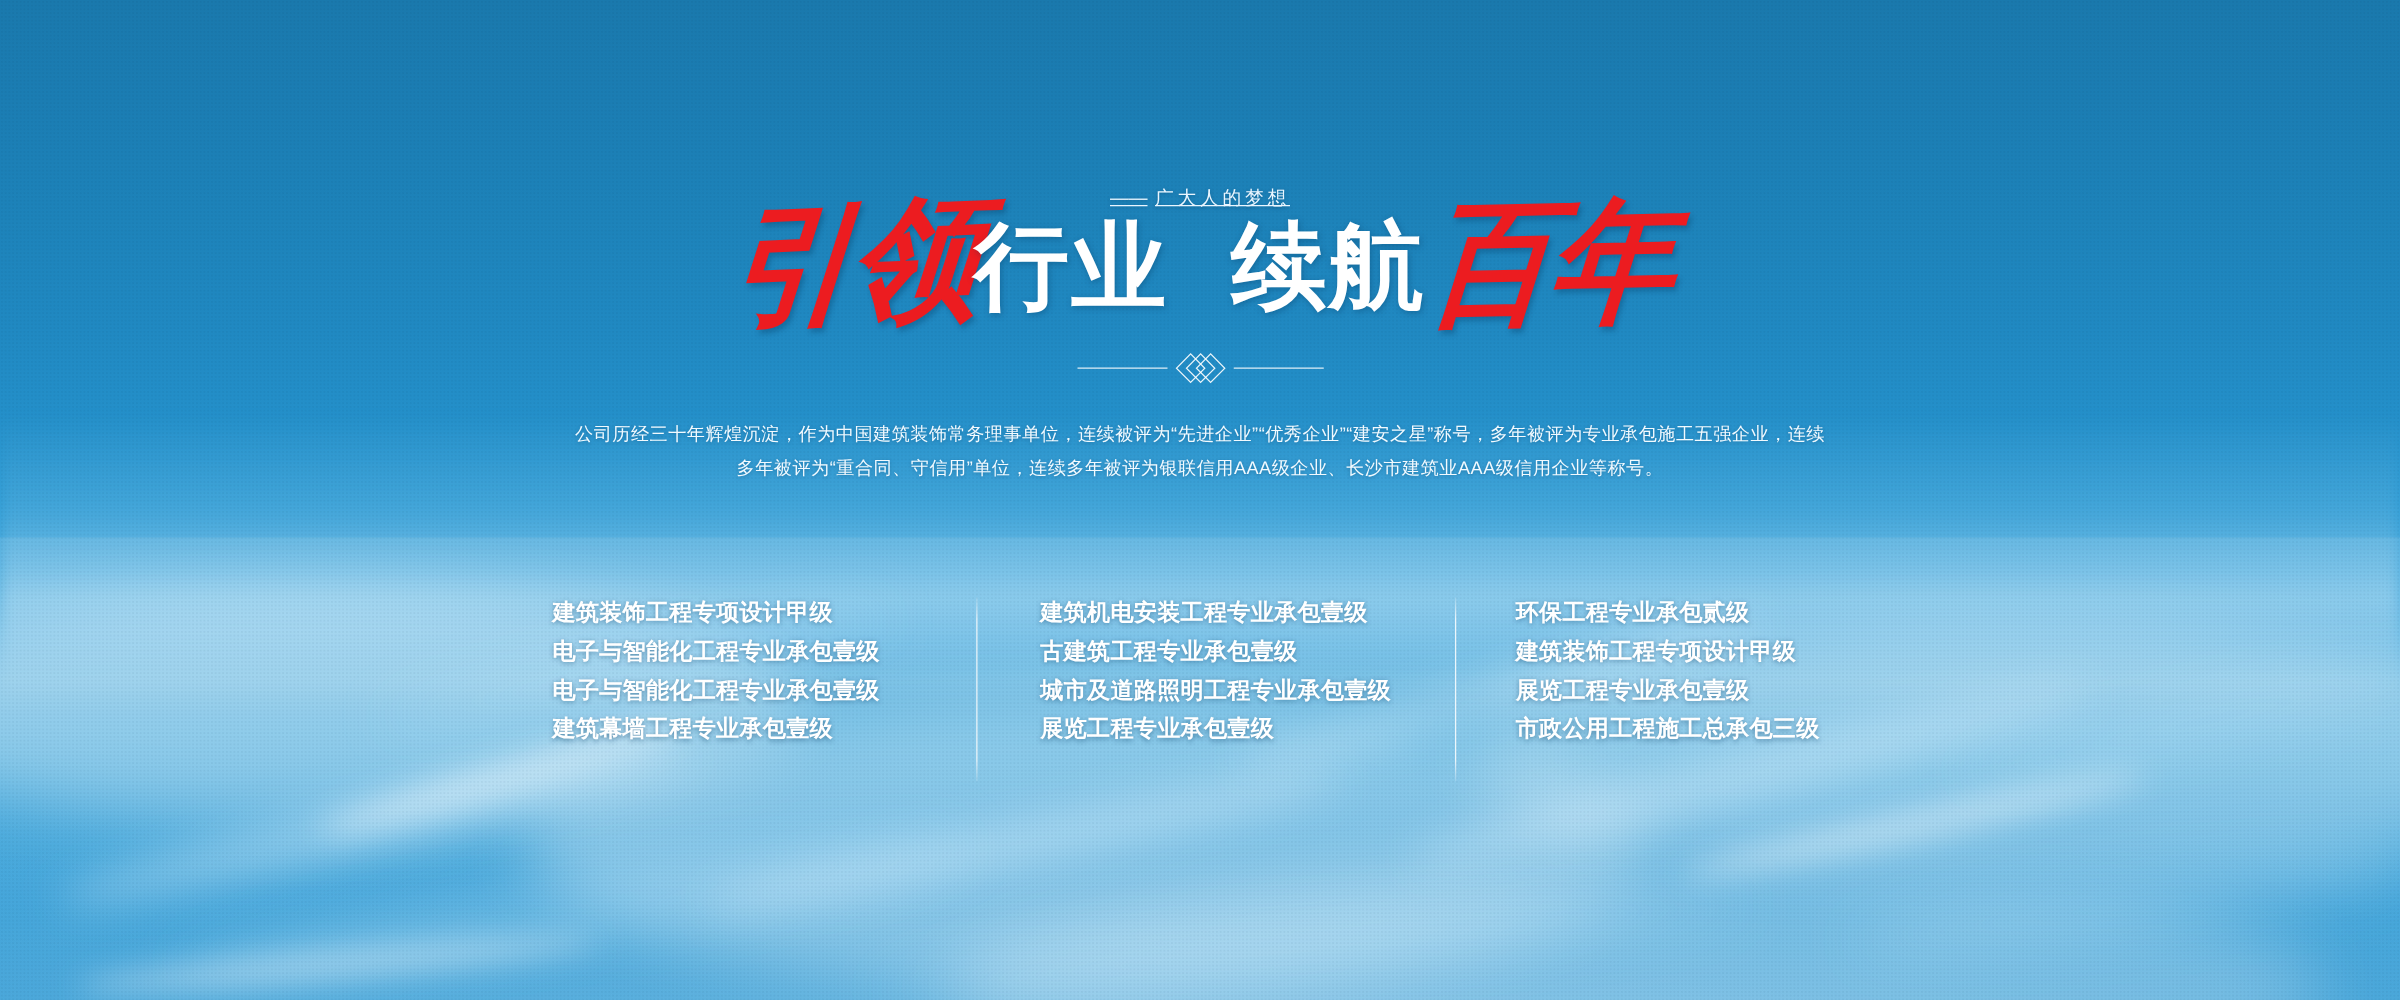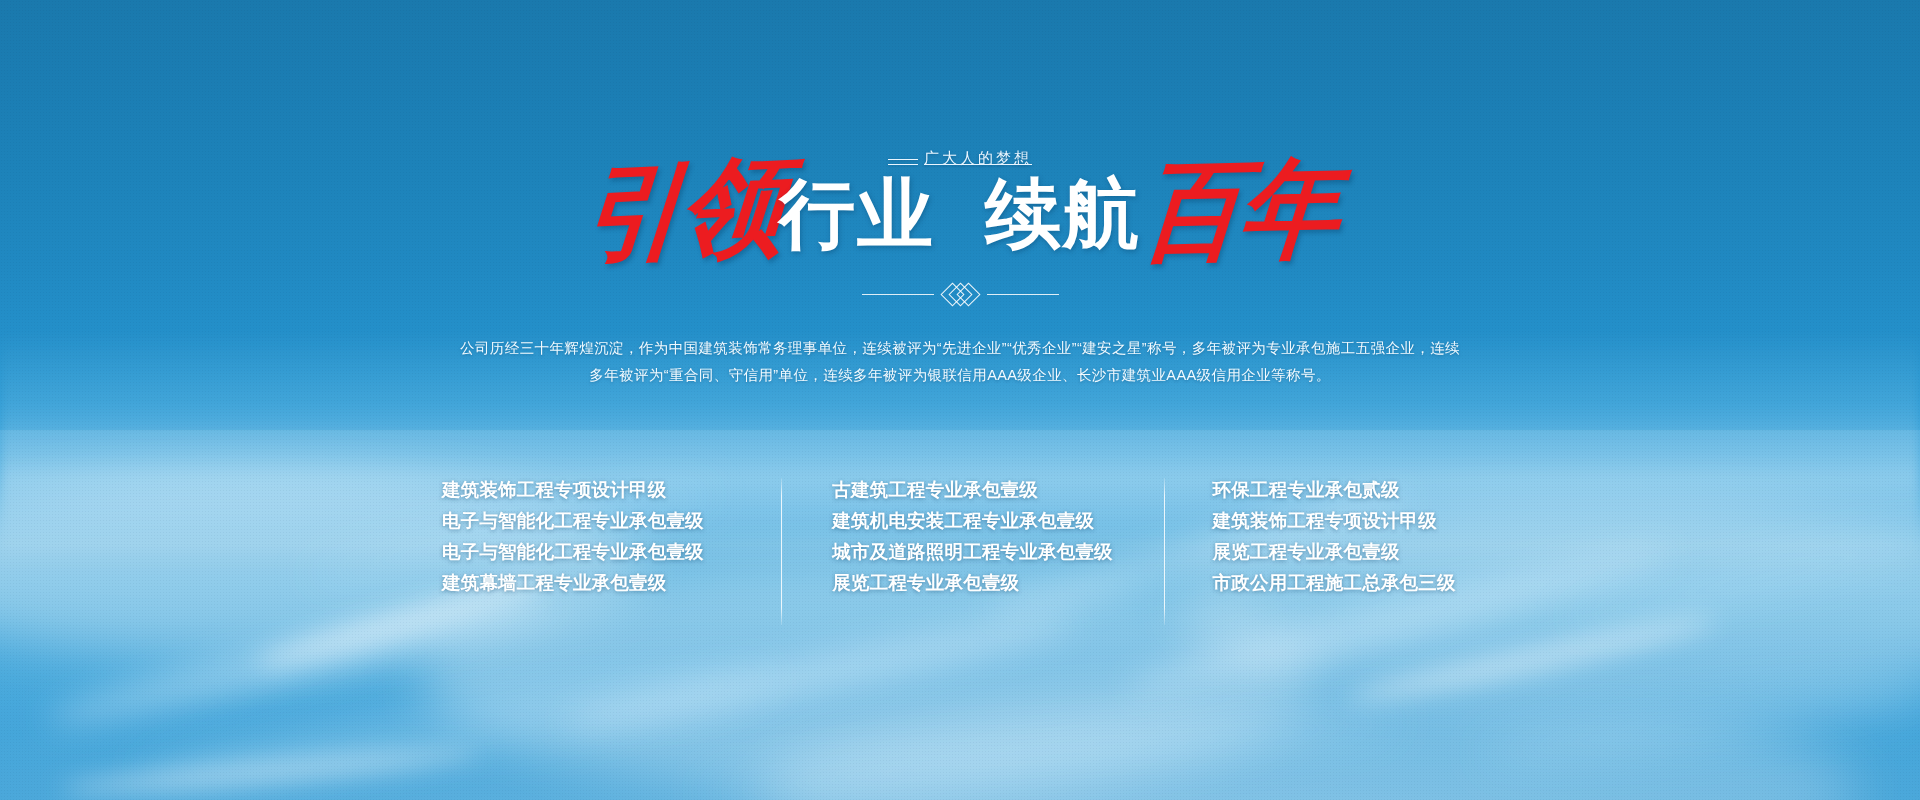--- a/index.html
+++ b/index.html
@@ -254,22 +254,22 @@
       <div class="qcol c1">
         <div class="qitem">建筑装饰工程专项设计甲级</div>
         <div class="qitem">电子与智能化工程专业承包壹级</div>
         <div class="qitem">电子与智能化工程专业承包壹级</div>
         <div class="qitem">建筑幕墙工程专业承包壹级</div>
       </div>
 
       <div class="vline"></div>
 
       <div class="qcol c2">
+        <div class="qitem">建筑机电安装工程专业承包壹级</div>
         <div class="qitem">古建筑工程专业承包壹级</div>
-        <div class="qitem">建筑机电安装工程专业承包壹级</div>
         <div class="qitem">城市及道路照明工程专业承包壹级</div>
         <div class="qitem">展览工程专业承包壹级</div>
       </div>
 
       <div class="vline"></div>
 
       <div class="qcol c3">
         <div class="qitem">环保工程专业承包贰级</div>
         <div class="qitem">建筑装饰工程专项设计甲级</div>
         <div class="qitem">展览工程专业承包壹级</div>

